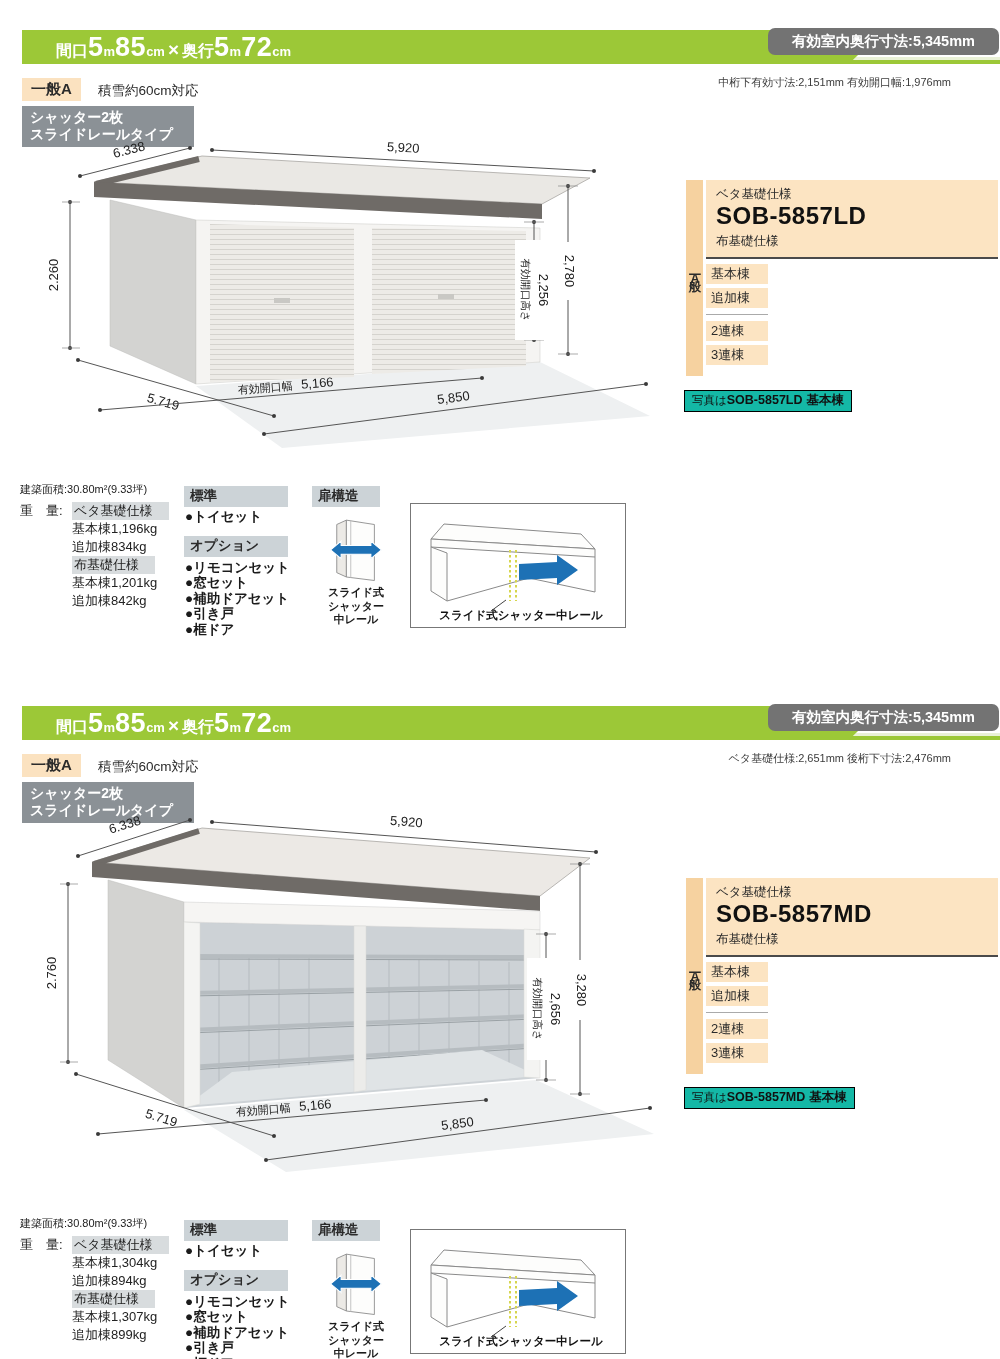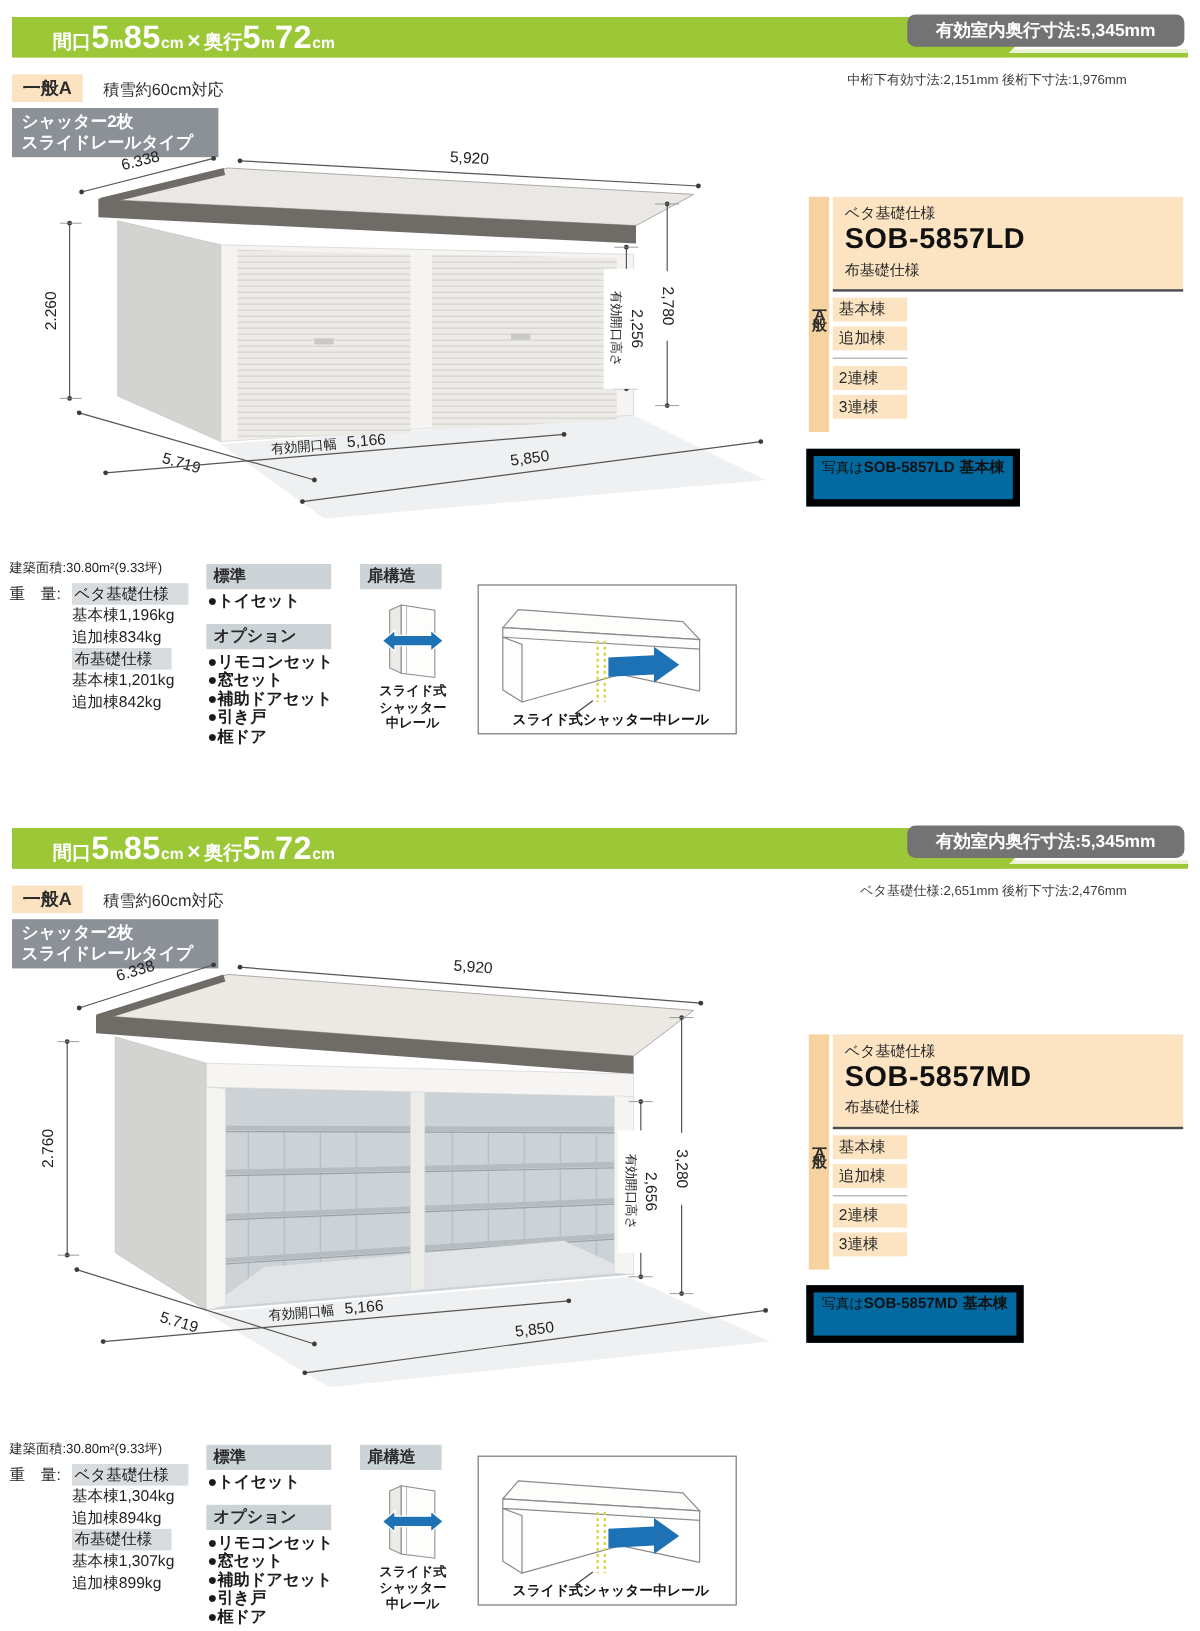--- a/index.html
+++ b/index.html
@@ -1,17 +1,17 @@
 <!DOCTYPE html>
 <html><head>
 <meta charset="utf-8">
 <style>
   html,body{margin:0;padding:0;background:#fff;font-family:"Liberation Sans","DejaVu Sans",sans-serif;color:#222;}
   #canvas{position:relative;width:1000px;height:1359px;background:#fff;overflow:hidden;}
-  .sec{position:absolute;left:0;width:952px;}
+  .sec{position:absolute;left:12px;width:952px;margin-top:16px;}
   .underline{position:absolute;left:10px;top:41px;width:980px;height:7px;z-index:1;
     background:linear-gradient(to bottom,#e9f1d6 0 3px,#9cc837 3px 100%);}
   .banner{position:absolute;left:10px;top:14px;width:862px;height:34px;background:#9cc837;z-index:2;
     clip-path:polygon(0 0,100% 0,95.9% 100%,0 100%);color:#fff;display:flex;align-items:baseline;
     padding-left:34px;box-sizing:border-box;white-space:nowrap;}
   .banner span{line-height:34px;}
   .banner .lb{font-size:16px;font-weight:bold;}
   .banner .num{font-size:27px;font-weight:bold;letter-spacing:0.5px;}
   .banner .un{font-size:13px;font-weight:bold;}
   .banner .xx{font-size:19px;font-weight:bold;margin:0 3px;}
@@ -27,21 +27,21 @@
   .ptab span{writing-mode:vertical-rl;text-orientation:upright;font-size:12.5px;font-weight:bold;color:#2b2b2b;letter-spacing:2px;}
   .pcontent{position:absolute;width:292px;}
   .ptitle{background:#fce4c2;padding:7px 10px 8px;box-sizing:border-box;}
   .plabel{font-size:12.5px;color:#2b2b2b;line-height:15px;}
   .plabel.mt{margin-top:5px;}
   .pcode{font-size:24px;font-weight:bold;line-height:27px;color:#111;letter-spacing:0.5px;}
   .pdivider{height:2px;background:#4a4a4a;}
   .chips{margin-top:5px;}
   .chip{width:52px;background:#fce4c2;font-size:13px;line-height:20px;padding:0 5px;margin-bottom:4px;color:#2b2b2b;}
   .chipline{width:62px;border-top:1px solid #aaa;margin:6px 0;}
-  .photobox{position:absolute;left:672px;background:#0369a1;border:6px solid #000000;padding:1px 7px 18px;
+  .photobox{position:absolute;left:672px;background:#14b8a6;border:1px solid #000000;padding:1px 7px 2px;
     font-size:11.5px;white-space:nowrap;color:#111;}
   .photobox b{font-size:12.5px;}
   .photobox .sp{margin-left:4px;}
   .area{position:absolute;left:8px;font-size:11px;color:#1b1b1b;white-space:nowrap;}
   .wlabel{position:absolute;left:8px;font-size:13px;white-space:pre;}
   .wrow{position:absolute;left:60px;font-size:13px;height:18px;line-height:18px;white-space:nowrap;}
   .hl{background:#d8dcde;padding:0 16px 0 2px;}
   .gband{position:absolute;background:#ccd3d7;font-size:13.5px;font-weight:bold;color:#2b2b2b;
     padding:1px 6px 2px;box-sizing:border-box;}
   .item{position:absolute;font-size:13.5px;color:#1b1b1b;white-space:nowrap;font-weight:bold;}
@@ -68,21 +68,21 @@
       <span class="num">85</span>
       <span class="un">cm</span>
       <span class="xx">×</span>
       <span class="lb">奥行</span>
       <span class="num">5</span>
       <span class="un">m</span>
       <span class="num">72</span>
       <span class="un">cm</span>
     </div>
     <div class="badge">有効室内奥行寸法:5,345mm</div>
-    <div class="subdim" style="top:59px">中桁下有効寸法:2,151mm 後桁下寸法:1,976mm</div>
+    <div class="subdim" style="top:59px">中桁下有効寸法:2,151mm 有効開口幅:1,976mm</div>
     <div class="grade" style="top:62px">一般A</div>
     <div class="snow" style="top:66px">積雪約60cm対応</div>
     <div class="typebox" style="top:90px">
       <div>シャッター2枚</div>
       <div>スライドレールタイプ</div>
     </div>
 
     <svg class="draw" style="left:22px;top:124px" width="660" height="312" viewBox="0 0 660 312">
       <defs>
         <pattern id="slats1" width="8" height="5" patternUnits="userSpaceOnUse">

